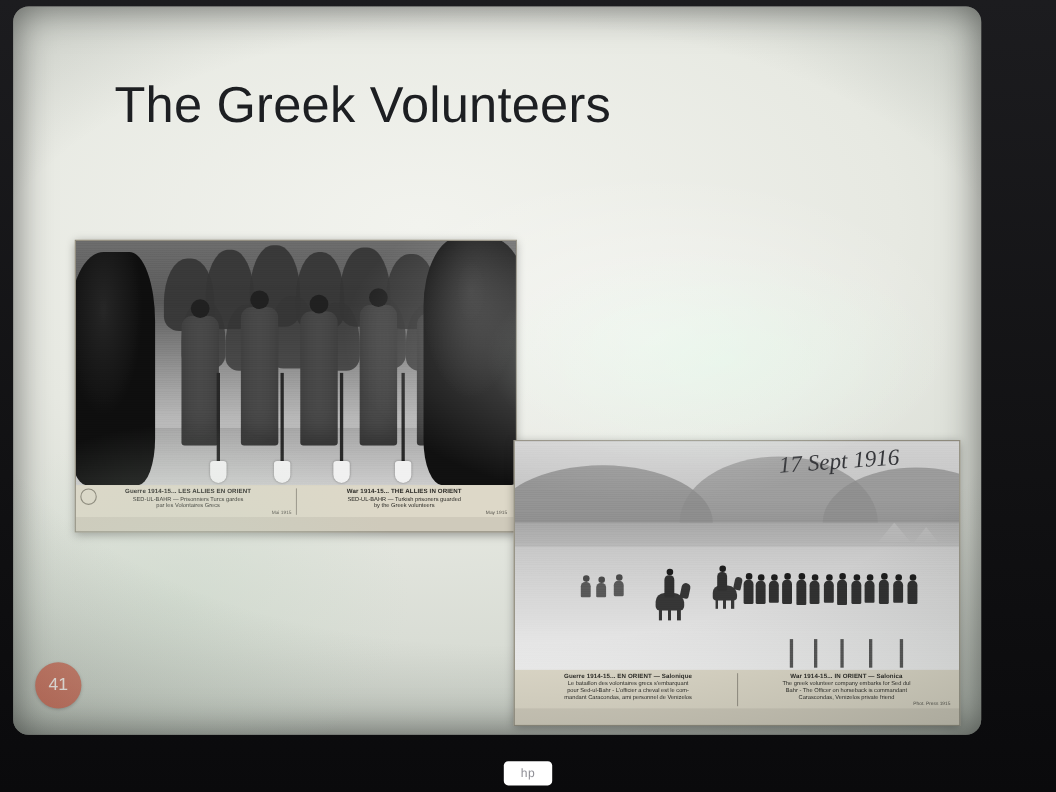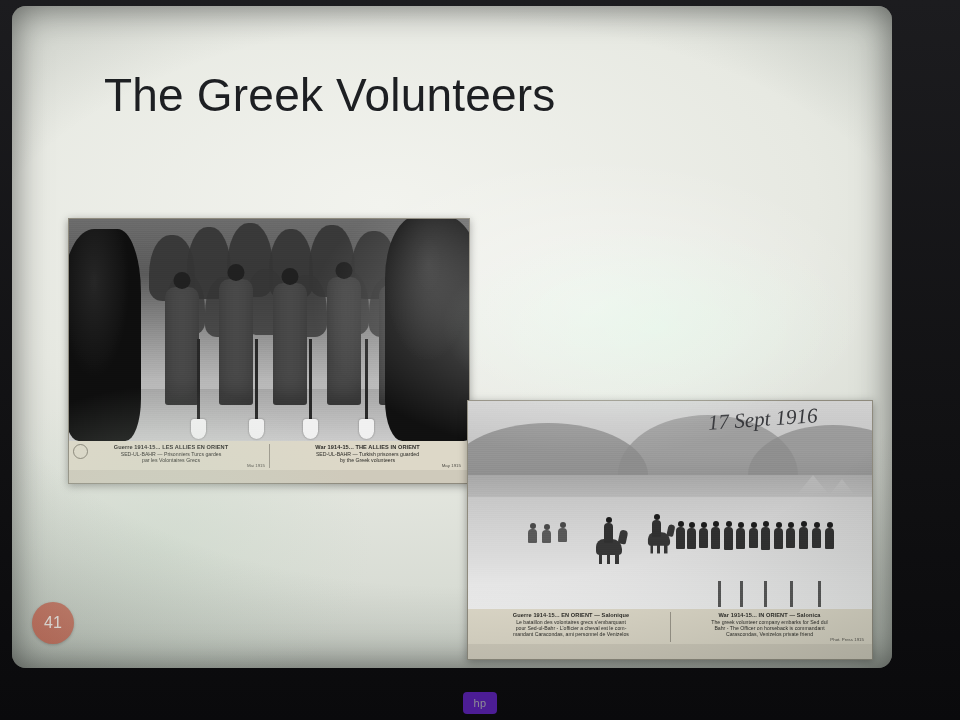--- a/index.html
+++ b/index.html
@@ -26,24 +26,24 @@
   #monitor-bezel {
     position: absolute;
     inset: 0;
     background: linear-gradient(180deg, #1c1c1f 0%, #111113 60%, #0a0a0c 100%);
   }
   #monitor-logo {
     position: absolute;
     left: 50%;
     transform: translateX(-50%);
     bottom: 6px;
-    width: 34px;
+    width: 44px;
     height: 22px;
     border-radius: 4px;
-    background: #4c1d95;
+    background: #ffffff;
     display: flex;
     align-items: center;
     justify-content: center;
     color: #8e8e95;
     font-size: 11px;
     letter-spacing: .5px;
   }
 
   
   #slide-surface {

